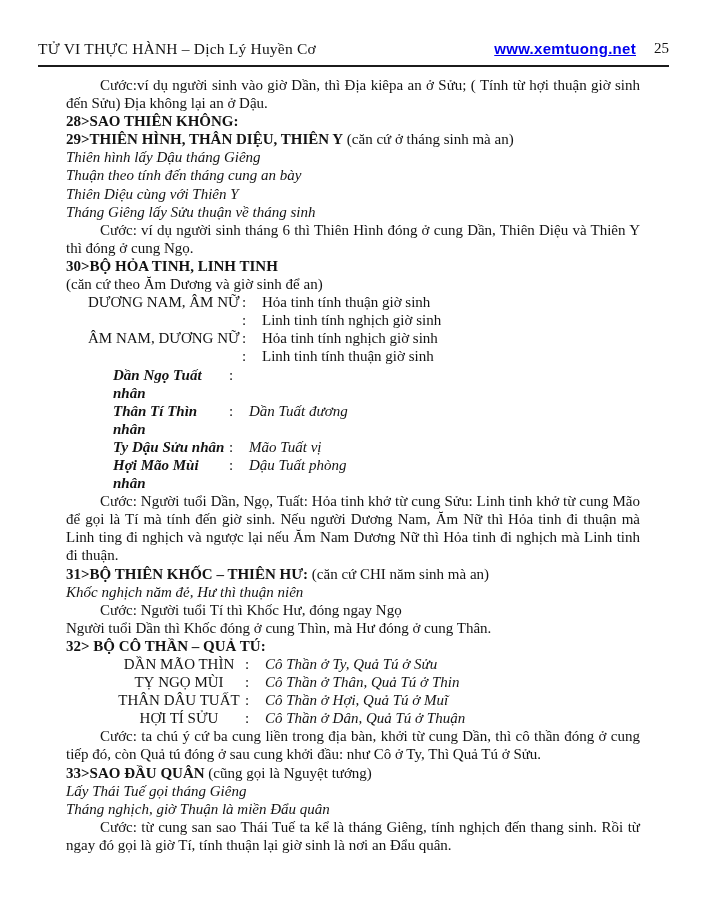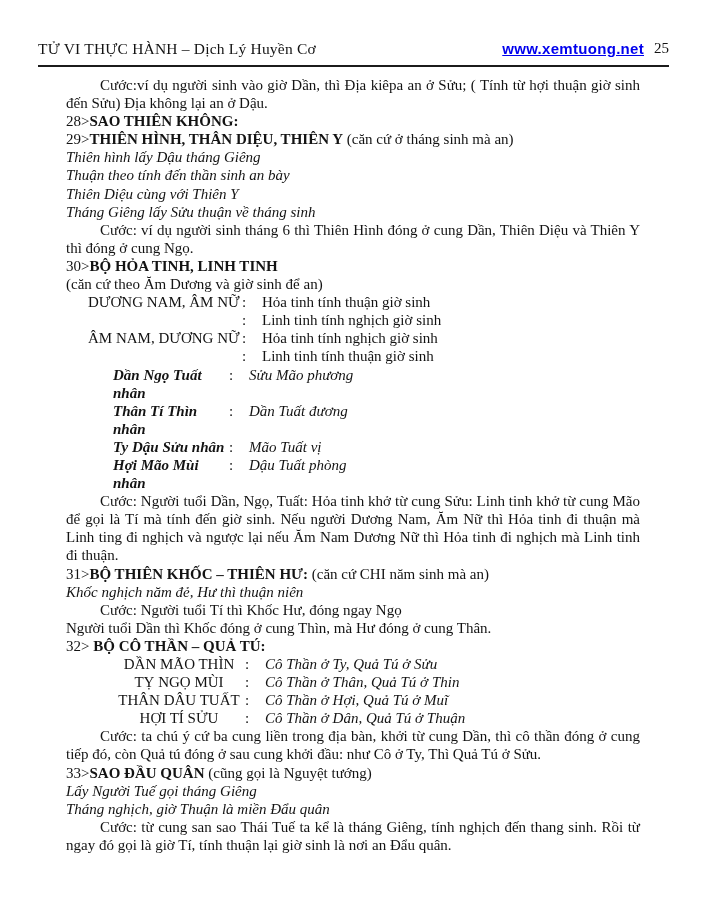--- a/index.html
+++ b/index.html
@@ -4,33 +4,33 @@
 <style>
   html,body{margin:0;padding:0;background:#fff;}
   .page{
     width:705px;height:913px;background:#ffffff;color:#131313;
     font-family:"Liberation Serif","DejaVu Serif",serif;
     font-size:15px;position:relative;overflow:hidden;box-sizing:border-box;
   }
   .hdr{display:flex;justify-content:space-between;align-items:baseline;
        padding:40px 36px 0 38px;}
   .hdr-title{font-size:15.5px;letter-spacing:0.2px;white-space:nowrap;}
-  .hdr-right{display:flex;align-items:center;gap:10px;white-space:nowrap;}
+  .hdr-right{display:flex;align-items:center;gap:18px;white-space:nowrap;}
   .hdr-link{font-family:"Liberation Sans","DejaVu Sans",sans-serif;
             font-weight:bold;color:#0000ee;text-decoration:underline;
             font-size:15px;letter-spacing:0.3px;cursor:pointer;}
   .hdr-page{font-size:15px;}
   .rule{border-bottom:2px solid #1b1b1b;margin:7px 36px 0 38px;}
   .bodytext{padding:9px 65px 0 66px;line-height:18.1px;}
   .bodytext p{margin:0;}
   .para{text-indent:34px;text-align:justify;font-family:Liberation Serif, serif;}
   .plainline{margin-left:0;}
   .headline-indent{margin-left:27px;}
   .heading{margin-left:27px;}
-  .heading .num{font-weight:normal;text-align:center;}
+  .heading .num{font-weight:bold;text-align:center;}
   .heading .ttl{font-weight:bold;}
   .heading .sfx{font-weight:normal;}
   .verse-line{margin-left:69px;font-style:italic;}
   .row{display:flex;}
   .row .colon{width:20px;flex:0 0 auto;}
   .row .val{flex:1;}
   .t30a .lbl{margin-left:22px;width:154px;flex:0 0 auto;}
   .t30b .lbl{margin-left:47px;width:116px;flex:0 0 auto;font-style:italic;font-weight:bold;}
   .t30b .val{font-style:italic;}
   .t32 .lbl{margin-left:47px;width:132px;flex:0 0 auto;text-align:center;}
@@ -46,21 +46,21 @@
       <span class="hdr-link">www.xemtuong.net</span>
       <span class="hdr-page">25</span>
     </span>
   </div>
   <div class="rule"></div>
   <div class="bodytext" id="doc-body">
       <p class="para">Cước:ví dụ người sinh vào giờ Dần, thì Địa kiêpa an ở Sửu; ( Tính từ hợi thuận giờ sinh đến Sửu) Địa không lại an ở Dậu.</p>
       <p class="heading"><span class="num">28&gt;</span><span class="ttl">SAO THIÊN KHÔNG:</span><span class="sfx"></span></p>
       <p class="heading"><span class="num">29&gt;</span><span class="ttl">THIÊN HÌNH, THÂN DIỆU, THIÊN Y</span><span class="sfx"> (căn cứ ở tháng sinh mà an)</span></p>
       <p class="verse-line">Thiên hình lấy Dậu tháng Giêng</p>
-      <p class="verse-line">Thuận theo tính đến thần sinh an bày</p>
+      <p class="verse-line">Thuận theo tính đến tháng cung an bày</p>
       <p class="verse-line">Thiên Diệu cùng với Thiên Y</p>
       <p class="verse-line">Tháng Giêng lấy Sửu thuận về tháng sinh</p>
       <p class="para">Cước: ví dụ người sinh tháng 6 thì Thiên Hình đóng ở cung Dần, Thiên Diệu và Thiên Y thì đóng ở cung Ngọ.</p>
       <p class="heading"><span class="num">30&gt;</span><span class="ttl">BỘ HỎA TINH, LINH TINH</span><span class="sfx"></span></p>
       <p class="headline-indent">(căn cứ theo Ăm Dương và giờ sinh để an)</p>
       <div class="row t30a">
         <span class="lbl">DƯƠNG NAM, ÂM NỮ</span>
         <span class="colon">:</span>
         <span class="val">Hỏa tinh tính thuận giờ sinh</span>
       </div>
@@ -75,21 +75,20 @@
         <span class="val">Hỏa tinh tính nghịch giờ sinh</span>
       </div>
       <div class="row t30a">
         <span class="lbl"></span>
         <span class="colon">:</span>
         <span class="val">Linh tinh tính thuận giờ sinh</span>
       </div>
       <div class="row t30b">
         <span class="lbl">Dần Ngọ Tuất nhân</span>
         <span class="colon">:</span>
-        <span class="val">Sửu Mão phương</span>
       </div>
       <div class="row t30b">
         <span class="lbl">Thân Tí Thìn nhân</span>
         <span class="colon">:</span>
         <span class="val">Dần Tuất đương</span>
       </div>
       <div class="row t30b">
         <span class="lbl">Ty Dậu Sửu nhân</span>
         <span class="colon">:</span>
         <span class="val">Mão Tuất vị</span>
@@ -120,17 +119,17 @@
         <span class="colon">:</span>
         <span class="val">Cô Thần ở Hợi, Quả Tú ở Muĩ</span>
       </div>
       <div class="row t32">
         <span class="lbl">HỢI TÍ SỬU</span>
         <span class="colon">:</span>
         <span class="val">Cô Thần ở Dân, Quả Tú ở Thuận</span>
       </div>
       <p class="para">Cước: ta chú ý cứ ba cung liền trong địa bàn, khởi từ cung Dần, thì cô thần đóng ở cung tiếp đó, còn Quả tú đóng ở sau cung khởi đầu: như Cô ở Ty, Thì Quả Tú ở  Sửu.</p>
       <p class="heading"><span class="num">33&gt;</span><span class="ttl">SAO ĐẦU QUÂN</span><span class="sfx"> (cũng gọi là Nguyệt tướng)</span></p>
-      <p class="verse-line">Lấy Người Tuế gọi tháng Giêng</p>
+      <p class="verse-line">Lấy Thái Tuế gọi tháng Giêng</p>
       <p class="verse-line">Tháng nghịch, giờ Thuận là miền Đẩu quân</p>
       <p class="para">Cước: từ cung san sao Thái Tuế ta kể là tháng Giêng, tính nghịch đến thang sinh. Rồi từ ngay đó gọi là giờ Tí, tính thuận lại giờ sinh là nơi an Đẩu quân.</p>
     </div>
 </div>
 
 </body></html>

